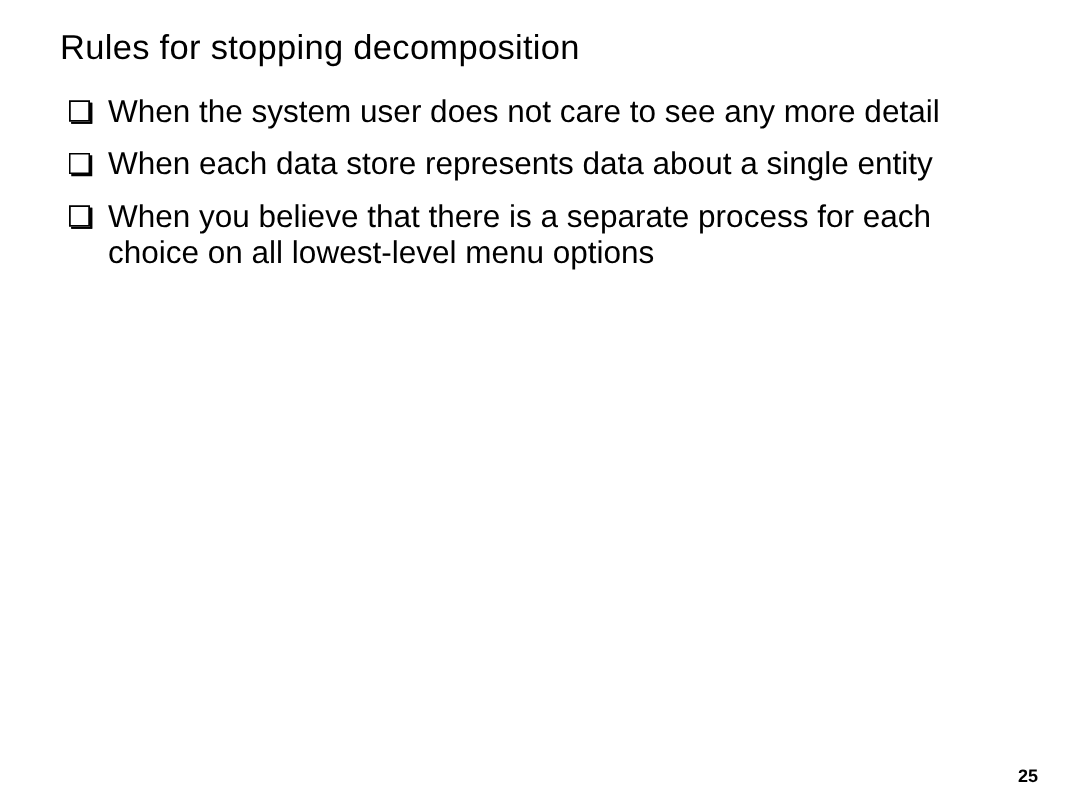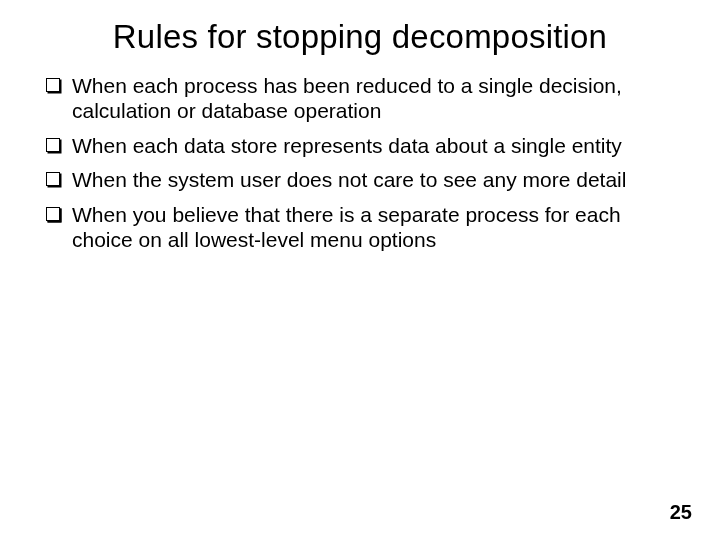--- a/index.html
+++ b/index.html
@@ -12,23 +12,22 @@
     color: #000000;
   }
   .slide {
     box-sizing: border-box;
     width: 720px;
     height: 540px;
     padding: 18px 40px 20px 40px;
     position: relative;
   }
   .title {
-    font-size: 33px;
+    font-size: 23px;
     font-weight: 400;
-    text-align: center;
     margin: 0 0 18px 0;
     letter-spacing: 0.2px;
   }
   .bullets {
     list-style: none;
     padding: 0;
     margin: 0 0 0 6px;
   }
   .bullets li {
     position: relative;
@@ -44,43 +43,42 @@
     width: 14px;
     height: 14px;
     border: 1.5px solid #000;
     box-sizing: border-box;
     box-shadow: 1.5px 1.5px 0 0 #000;
   }
   .page-num {
     position: absolute;
     right: 28px;
     bottom: 16px;
-    font-size: 20px;
+    font-size: 12px;
     font-weight: 700;
     margin-top: 20px;
   }
 </style>
 </head>
 <body>
 
 <div class="slide">
   <h1 class="title">Rules for stopping decomposition</h1>
 
   <ul class="bullets">
     <li>
       <span class="bullet-icon"></span>
-      <span>When each process has been reduced to a single decision, calculation or database operation</span>
+    </li>
+    <li>
+      <span class="bullet-icon"></span>
+      <span>When the system user does not care to see any more detail</span>
     </li>
     <li>
       <span class="bullet-icon"></span>
       <span>When each data store represents data about a single entity</span>
-    </li>
-    <li>
-      <span class="bullet-icon"></span>
-      <span>When the system user does not care to see any more detail</span>
     </li>
     <li>
       <span class="bullet-icon"></span>
     </li>
     <li>
       <span class="bullet-icon"></span>
       <span>When you believe that there is a separate process for each choice on all lowest-level menu options</span>
     </li>
   </ul>
 

